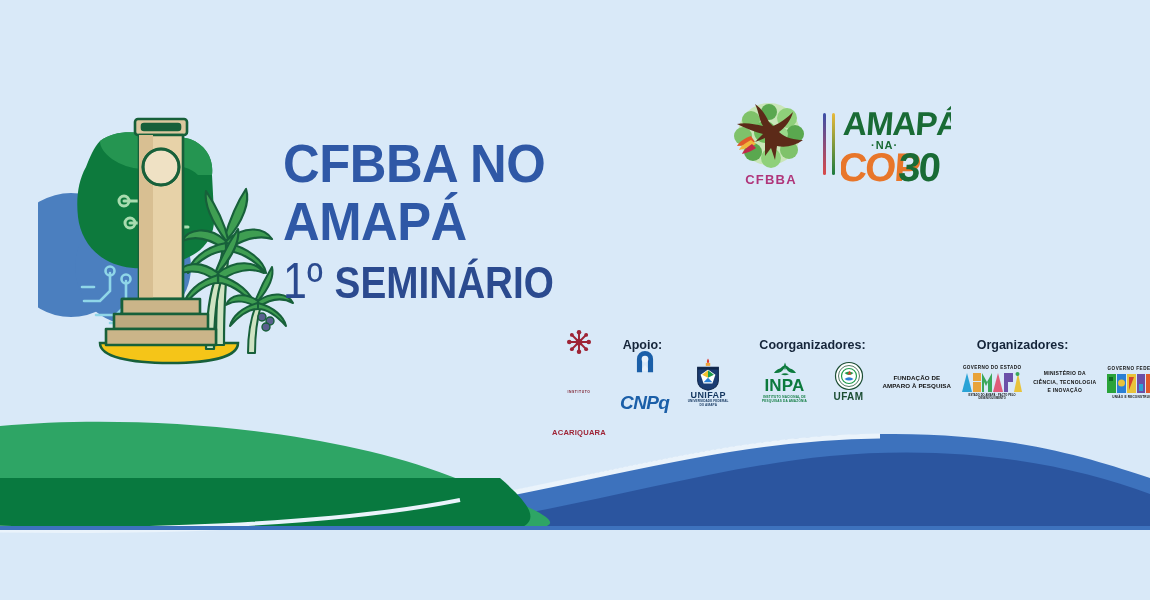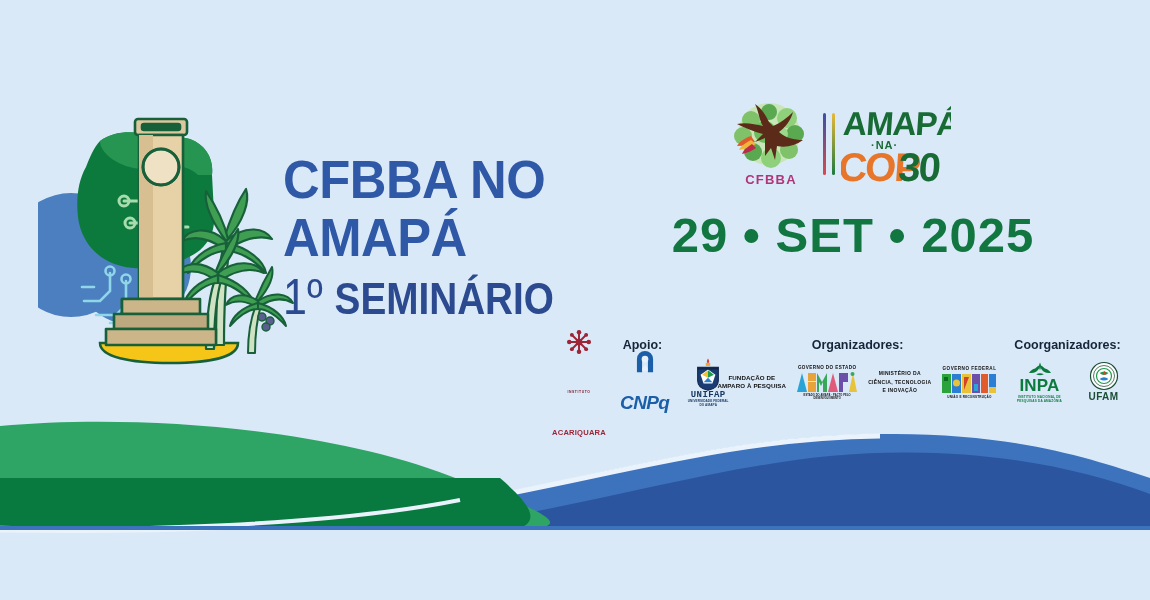--- a/index.html
+++ b/index.html
@@ -21,21 +21,21 @@
   
   .waves { position:absolute; left:0; bottom:0; width:1150px; height:180px; }
   .waves svg { display:block; width:1150px; height:180px; }
 
   
   .illus { position:absolute; left:38px; top:105px; width:260px; height:265px; }
   .illus svg { display:block; width:100%; height:100%; }
 
   
   .title-block {
-    position:absolute; left:283px; top:150px; width:310px;
+    position:absolute; left:283px; top:134px; width:310px;
   }
   .title-l1, .title-l2 {
     font-family:"Liberation Sans Narrow","Liberation Sans", sans-serif;
     font-weight:bold;
     font-size:54px;
     line-height:58px;
     letter-spacing:-0.5px;
     color:#2f58a6;
     transform:scaleX(0.94);
     transform-origin:left center;
@@ -120,21 +120,21 @@
   .acar .t2 { font-size:7.6px; color:#9e2436; letter-spacing:0.2px; }
 
   
   .cnpq { width:64px; display:flex; align-items:center; gap:18px; }
   .cnpq svg { display:block; }
   .cnpq .word { font-family:"Liberation Sans", sans-serif; font-weight:bold; font-style:italic; font-size:19px; color:#1b5fa8; letter-spacing:-0.6px; }
 
   
   .unifap { width:44px; }
   .unifap svg { display:block; margin:0 auto; }
-  .unifap .t1 { font-size:9px; color:#14365f; letter-spacing:0.4px;font-family:Liberation Mono, monospace; }
+  .unifap .t1 { font-size:9px; color:#14365f; letter-spacing:0.4px; }
   .unifap .t2 { font-size:3.1px; color:#14365f; letter-spacing:0.1px; }
 
   
   .fapeap { text-align:right; }
   .fapeap .l { font-family:"Liberation Sans", sans-serif; font-weight:bold; font-size:6.2px; color:#111; line-height:1.35; letter-spacing:0.1px; white-space:nowrap; }
 
   
   .gov-ap { width:66px; }
   .gov-ap .hdr { font-size:4.6px; font-weight:bold; color:#111; text-align:center; letter-spacing:0.4px; margin-bottom:1px; }
   .gov-ap svg { display:block; margin:0 auto; }
@@ -304,21 +304,20 @@
     <div class="cop-logo">
       <svg viewBox="0 0 110 86" xmlns="http://www.w3.org/2000/svg">
         <text x="4" y="34" font-family="Liberation Sans Narrow, Liberation Sans, sans-serif" font-size="33" font-weight="bold" fill="#196b35" transform="skewX(-4)" letter-spacing="-1">AMAPÁ</text>
         <text x="30" y="48" font-family="Liberation Sans, sans-serif" font-size="11" font-weight="bold" fill="#196b35" letter-spacing="1">·NA·</text>
         <text x="2" y="80" font-family="Liberation Sans Narrow, Liberation Sans, sans-serif" font-size="40" font-weight="bold" fill="#e8762a" transform="skewX(-4)" letter-spacing="-2">COP</text>
         <text x="62" y="80" font-family="Liberation Sans Narrow, Liberation Sans, sans-serif" font-size="40" font-weight="bold" fill="#196b35" transform="skewX(-4)" letter-spacing="-2">30</text>
       </svg>
     </div>
   </div>
 
-  <div class="date-line">29 • SET • 2025</div>
 
   <div class="sponsors">
 
     <div class="sp-group apoio">
       <div class="sp-label">Apoio:</div>
       <div class="sp-row">
 
         <div class="logo-box acar">
           <svg width="30" height="30" viewBox="0 0 40 40" xmlns="http://www.w3.org/2000/svg">
             <g stroke="#9e2436" stroke-width="2.6" stroke-linecap="round" fill="none">
@@ -362,20 +361,53 @@
             <path d="M20 18 L12 24 L20 28 Z" fill="#f2c230"></path>
             <path d="M20 28 L26 34 L14 34 Z" fill="#2a7fd4"></path>
             <rect x="6" y="14" width="28" height="3" fill="#10264a"></rect>
           </svg>
           <div class="logo-cap t1">UNIFAP</div>
           <div class="logo-cap t2">UNIVERSIDADE FEDERAL DO AMAPÁ</div>
         </div>
       </div>
     </div>
 
+    <div class="sp-group coorg">
+      <div class="sp-label">Coorganizadores:</div>
+      <div class="sp-row">
+
+        <div class="logo-box inpa">
+          <svg width="26" height="16" viewBox="0 0 40 24" xmlns="http://www.w3.org/2000/svg">
+            <g fill="#0c7a3d">
+              <path d="M20 2 q-3 6 0 12 q3 -6 0 -12 Z"></path>
+              <path d="M20 6 q-8 3 -9 11 q7 -2 9 -11 Z"></path>
+              <path d="M20 6 q8 3 9 11 q-7 -2 -9 -11 Z"></path>
+              <path d="M19 10 q-12 1 -16 8 q11 2 16 -8 Z"></path>
+              <path d="M21 10 q12 1 16 8 q-11 2 -16 -8 Z"></path>
+              <path d="M14 20 q6 -3 12 0 q-6 3 -12 0 Z"></path>
+            </g>
+          </svg>
+          <div class="logo-cap t1">INPA</div>
+          <div class="logo-cap t2">INSTITUTO NACIONAL DE PESQUISAS DA AMAZÔNIA</div>
+        </div>
+
+        <div class="logo-box ufam">
+          <svg width="30" height="30" viewBox="0 0 40 40" xmlns="http://www.w3.org/2000/svg">
+            <circle cx="20" cy="20" r="18" fill="#ffffff" stroke="#1b4d33" stroke-width="1.6"></circle>
+            <circle cx="20" cy="20" r="14" fill="none" stroke="#1b4d33" stroke-width="1"></circle>
+            <circle cx="20" cy="20" r="10" fill="none" stroke="#1f9b4c" stroke-width="1.6"></circle>
+            <path d="M14 16 q6 -4 12 0 q-6 5 -12 0 Z" fill="#1f9b4c"></path>
+            <path d="M14 24 q6 4 12 0 q-6 -5 -12 0 Z" fill="#2a7fd4"></path>
+            <path d="M18 18 l3 -5 l2 5 Z" fill="#d4432a"></path>
+          </svg>
+          <div class="logo-cap t1">UFAM</div>
+        </div>
+      </div>
+    </div>
+
     <div class="sp-group org">
       <div class="sp-label">Organizadores:</div>
       <div class="sp-row">
 
         <div class="logo-box fapeap">
           <div class="l">FUNDAÇÃO DE</div>
           <div class="l">AMPARO À PESQUISA</div>
         </div>
 
         <div class="logo-box gov-ap">
@@ -411,53 +443,20 @@
             <rect x="62" y="4" width="16" height="38" fill="#6b4fa8"></rect>
             <rect x="66" y="24" width="8" height="14" fill="#2aa3d6"></rect>
             <rect x="80" y="4" width="14" height="38" fill="#e05a2b"></rect>
             <rect x="96" y="4" width="14" height="38" fill="#2a7fd4"></rect>
             <rect x="96" y="30" width="14" height="12" fill="#e8c33a"></rect>
           </svg>
           <div class="ftr">UNIÃO E RECONSTRUÇÃO</div>
         </div>
       </div>
     </div>
-
-    <div class="sp-group coorg">
-      <div class="sp-label">Coorganizadores:</div>
-      <div class="sp-row">
-
-        <div class="logo-box inpa">
-          <svg width="26" height="16" viewBox="0 0 40 24" xmlns="http://www.w3.org/2000/svg">
-            <g fill="#0c7a3d">
-              <path d="M20 2 q-3 6 0 12 q3 -6 0 -12 Z"></path>
-              <path d="M20 6 q-8 3 -9 11 q7 -2 9 -11 Z"></path>
-              <path d="M20 6 q8 3 9 11 q-7 -2 -9 -11 Z"></path>
-              <path d="M19 10 q-12 1 -16 8 q11 2 16 -8 Z"></path>
-              <path d="M21 10 q12 1 16 8 q-11 2 -16 -8 Z"></path>
-              <path d="M14 20 q6 -3 12 0 q-6 3 -12 0 Z"></path>
-            </g>
-          </svg>
-          <div class="logo-cap t1">INPA</div>
-          <div class="logo-cap t2">INSTITUTO NACIONAL DE PESQUISAS DA AMAZÔNIA</div>
-        </div>
-
-        <div class="logo-box ufam">
-          <svg width="30" height="30" viewBox="0 0 40 40" xmlns="http://www.w3.org/2000/svg">
-            <circle cx="20" cy="20" r="18" fill="#ffffff" stroke="#1b4d33" stroke-width="1.6"></circle>
-            <circle cx="20" cy="20" r="14" fill="none" stroke="#1b4d33" stroke-width="1"></circle>
-            <circle cx="20" cy="20" r="10" fill="none" stroke="#1f9b4c" stroke-width="1.6"></circle>
-            <path d="M14 16 q6 -4 12 0 q-6 5 -12 0 Z" fill="#1f9b4c"></path>
-            <path d="M14 24 q6 4 12 0 q-6 -5 -12 0 Z" fill="#2a7fd4"></path>
-            <path d="M18 18 l3 -5 l2 5 Z" fill="#d4432a"></path>
-          </svg>
-          <div class="logo-cap t1">UFAM</div>
-        </div>
-      </div>
-    </div>
   </div>
 
   <div class="waves">
     <svg viewBox="0 0 1150 180" preserveAspectRatio="none" xmlns="http://www.w3.org/2000/svg">
 
       <path d="M0 112 C180 112 300 106 430 86 C600 58 720 16 880 14
                C1010 12 1090 38 1150 58 L1150 108 L0 108 Z" fill="#3d72bd"></path>
 
       <path d="M420 108 C560 96 690 50 830 36 C960 24 1070 44 1150 74
                L1150 108 Z" fill="#2b559f"></path>

